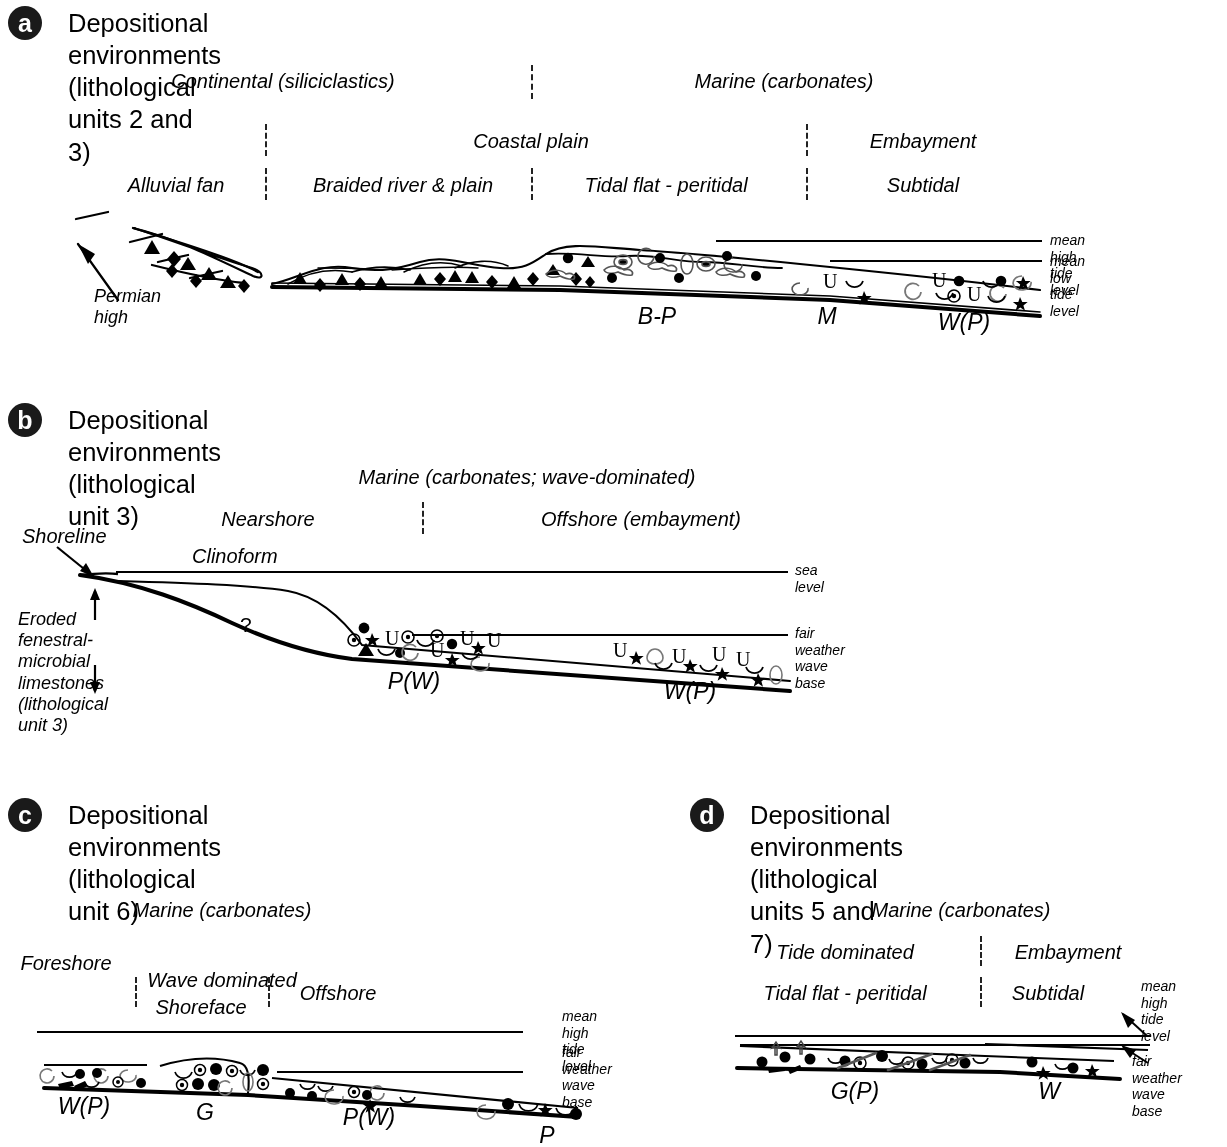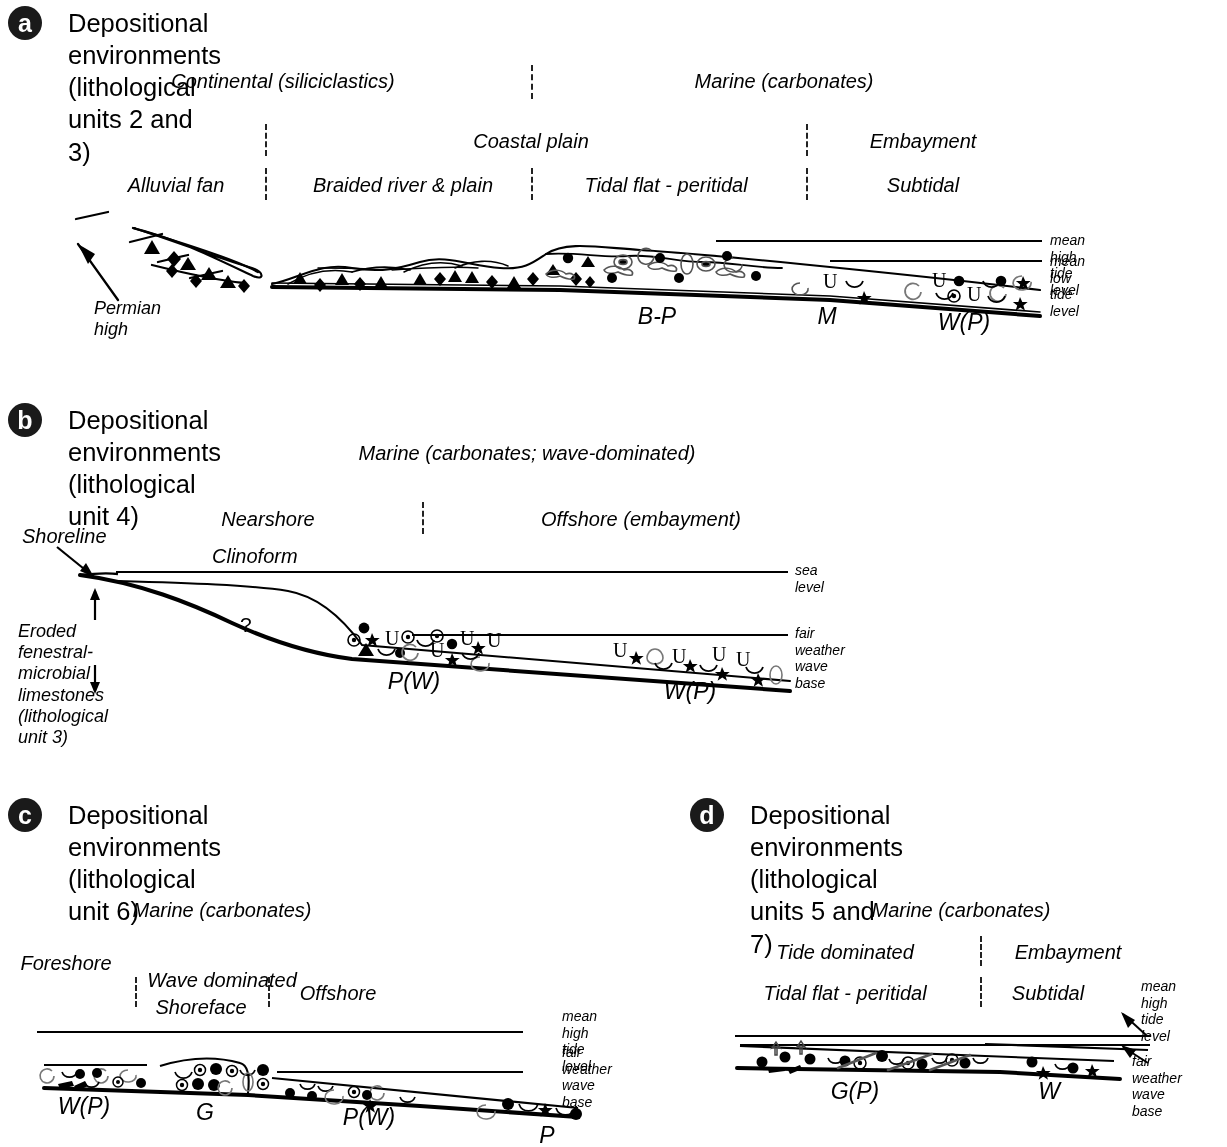--- a/index.html
+++ b/index.html
@@ -10,21 +10,21 @@
          background:#1a1a1a;color:#fff;font-weight:bold;font-size:25px;
          display:flex;align-items:center;justify-content:center;
          font-family:"Liberation Sans", sans-serif;line-height:1;}
   .ptitle{position:absolute;font-size:25.5px;white-space:pre-line;line-height:1.26;}
   .itx{position:absolute;font-style:italic;font-size:20px;white-space:nowrap;}
   .itx.c{transform:translateX(-50%);}
   .facies{position:absolute;font-size:23px;white-space:nowrap;}
   .facies.c{transform:translateX(-50%);font-style:italic;}
   .ann{position:absolute;font-style:italic;font-size:14px;white-space:pre-line;
        line-height:1.18;}
-  .ann.big{font-size:18px;margin-top:12px;}
+  .ann.big{font-size:18px;}
   svg{position:absolute;left:0;top:0;overflow:visible;}
   .vd{position:absolute;width:0;border-left:2.5px dashed #222;}
 </style>
 </head>
 <body>
 
 <div class="panel">
 
   <div class="badge" style="left:8px;top:6px;">a</div>
   <div class="ptitle" style="left:68px;top:7px;">Depositional environments (lithological units 2 and 3)</div>
@@ -182,30 +182,30 @@
   <div class="ann big" style="left:94px;top:286px;">Permian
 high</div>
 
   <div class="facies c" style="left:657px;top:303px;">B-P</div>
   <div class="facies c" style="left:827px;top:303px;">M</div>
   <div class="facies c" style="left:964px;top:309px;">W(P)</div>
 </div>
 
 <div class="panel">
   <div class="badge" style="left:8px;top:403px;">b</div>
-  <div class="ptitle" style="left:68px;top:404px;">Depositional environments (lithological unit 4)</div>
-
-  <div class="itx c" style="left:527px;top:442px;">Marine (carbonates; wave-dominated)</div>
+  <div class="ptitle" style="left:68px;top:404px;">Depositional environments (lithological unit 3)</div>
+
+  <div class="itx c" style="left:527px;top:466px;">Marine (carbonates; wave-dominated)</div>
 
   <div class="itx c" style="left:268px;top:508px;">Nearshore</div>
   <div class="itx c" style="left:641px;top:508px;">Offshore (embayment)</div>
   <div class="vd" style="left:422px;top:502px;height:32px;"></div>
 
   <div class="itx" style="left:22px;top:525px;text-align:right;">Shoreline</div>
-  <div class="itx" style="left:212px;top:545px;">Clinoform</div>
+  <div class="itx" style="left:192px;top:545px;">Clinoform</div>
 
   <svg width="1227" height="330" style="top:395px;">
 
     <g stroke="#000" stroke-width="2.2" fill="none">
       <line x1="57" y1="152" x2="94" y2="182"></line>
       <path d="M94,182 L80,176 L86,168 Z" fill="#000" stroke="none"></path>
 
       <line x1="95" y1="196" x2="95" y2="225"></line>
       <path d="M95,193 L90,205 L100,205 Z" fill="#000" stroke="none"></path>
       <line x1="95" y1="270" x2="95" y2="296"></line>

